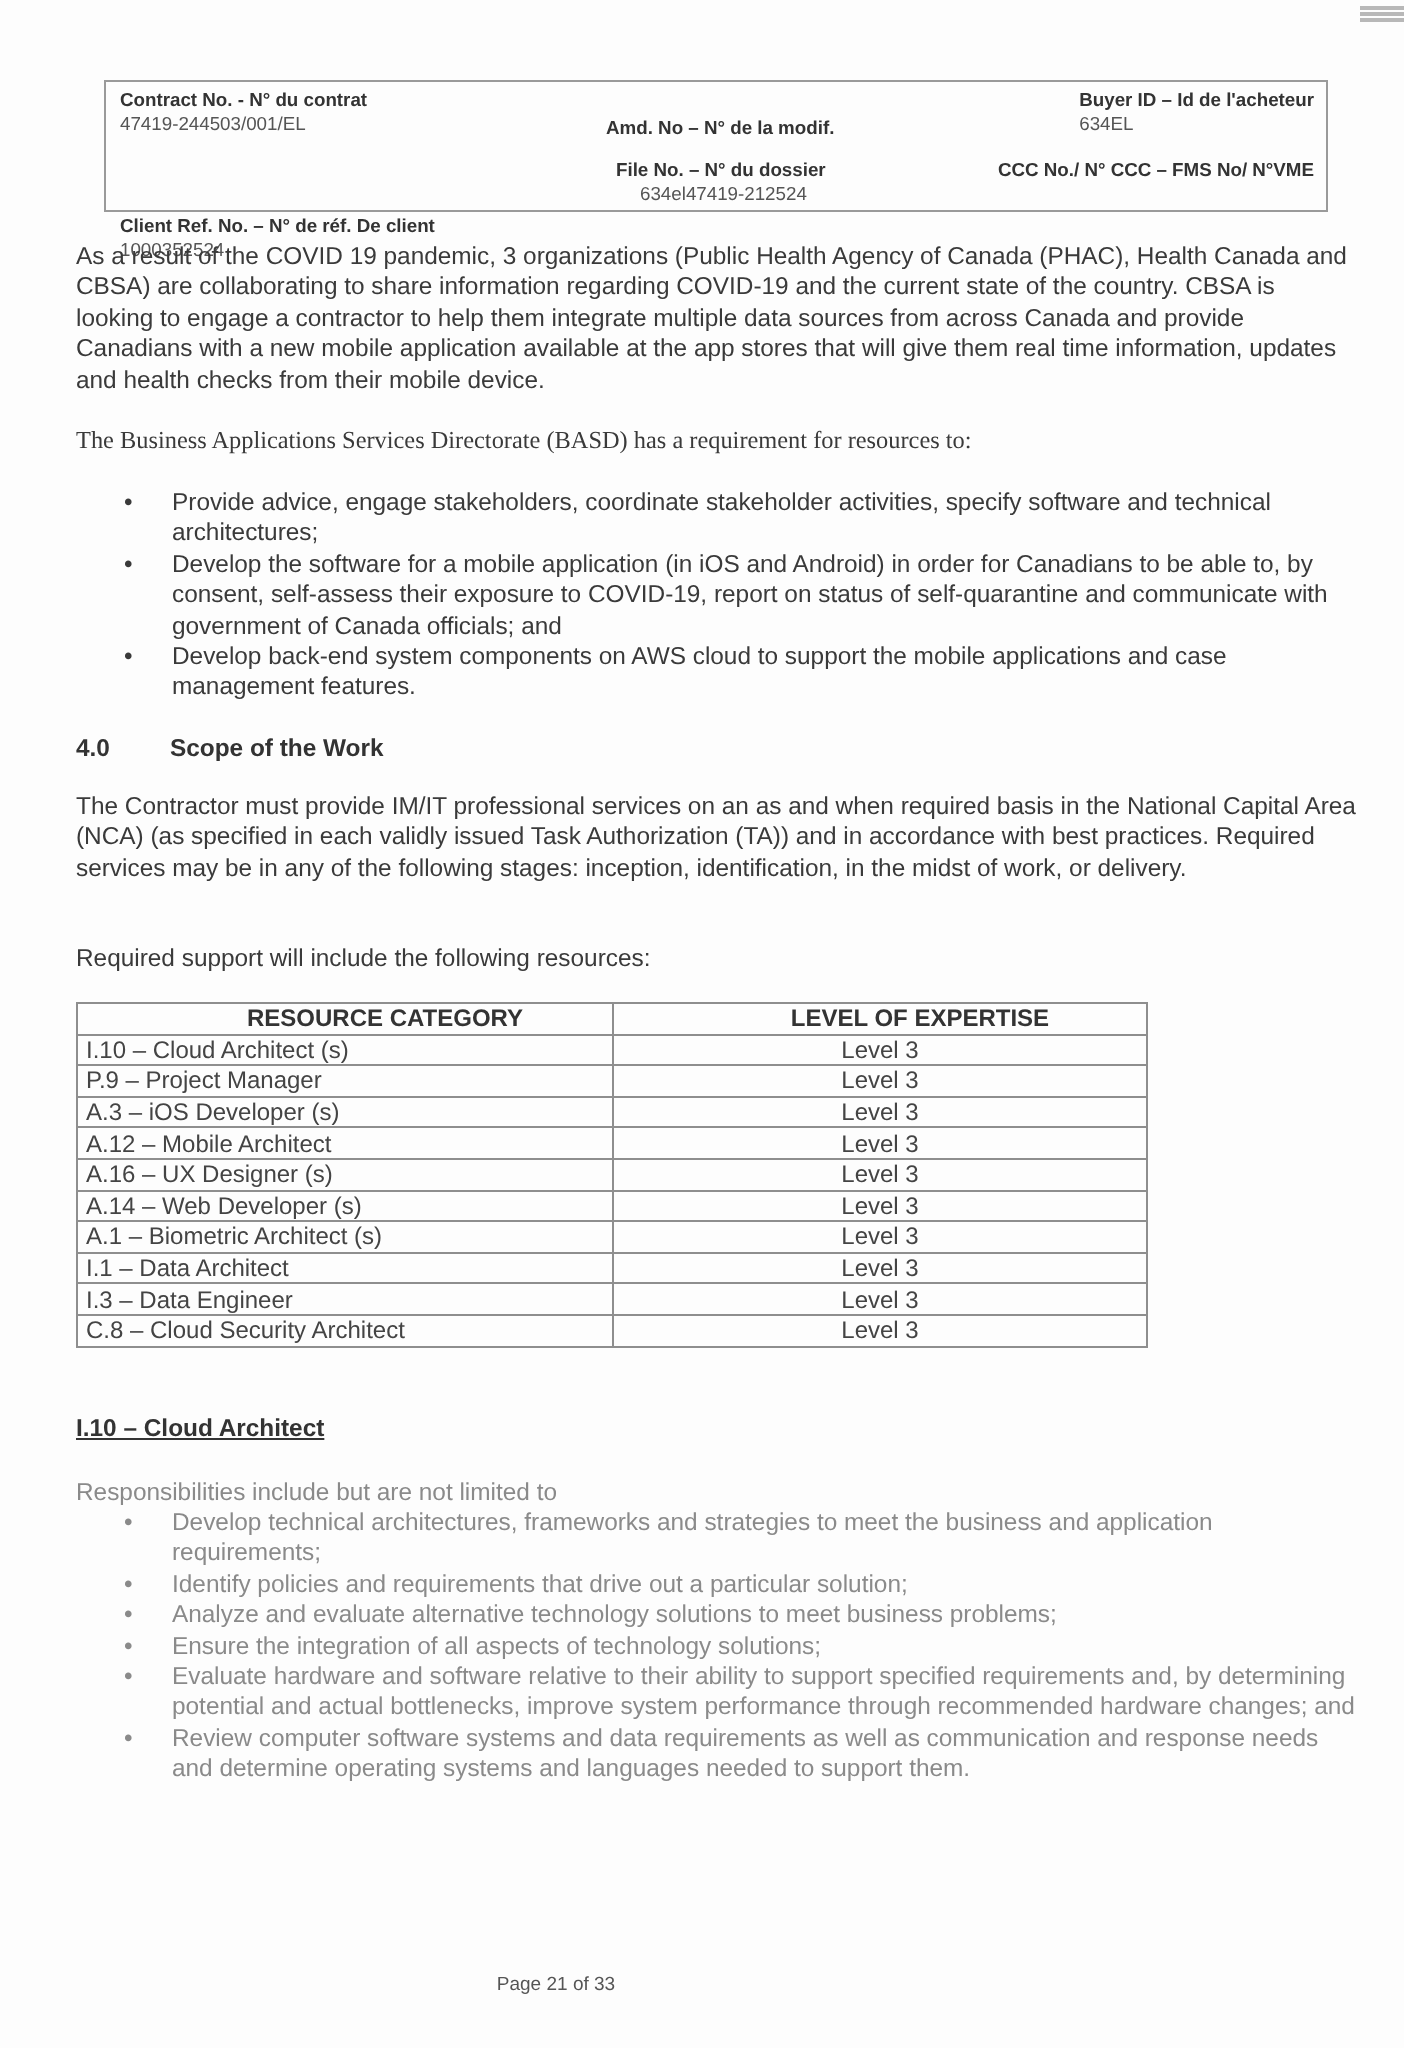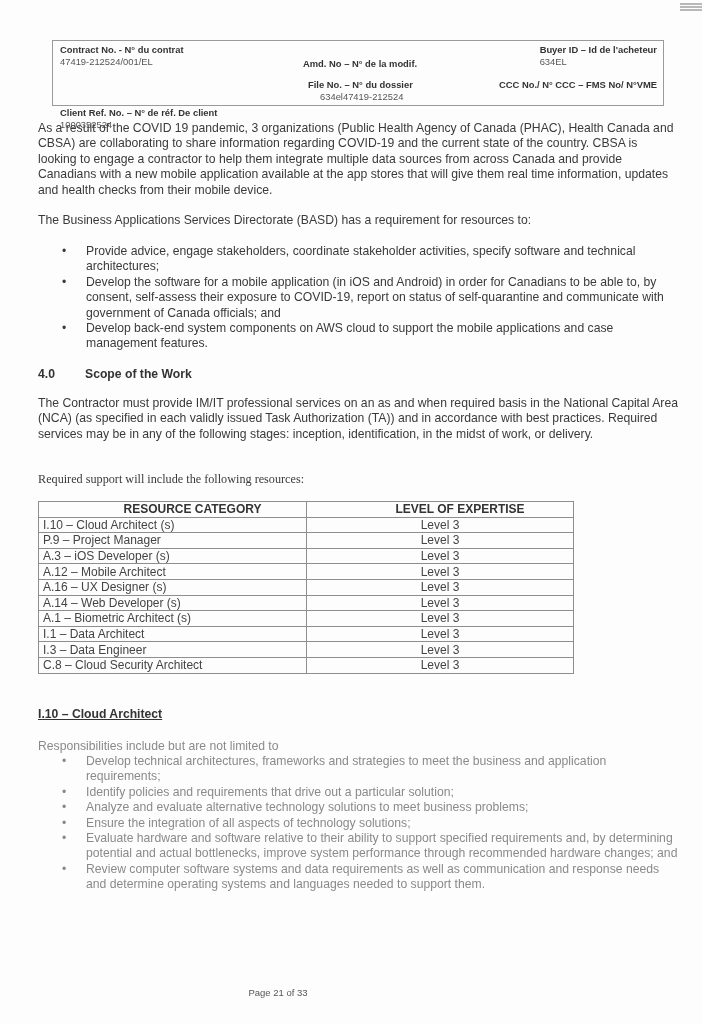--- a/index.html
+++ b/index.html
@@ -46,21 +46,21 @@
 
 <div class="corner-mark">
     <span></span>
     <span></span>
     <span></span>
   </div>
 
 <div class="hdr-box">
   <div class="hdr-cell" style="left:7px; top:3px;">
     <div class="lbl">Contract No. - N° du contrat</div>
-    <div class="val">47419-212524/001/EL</div>
+    <div class="val">47419-244503/001/EL</div>
   </div>
   <div class="hdr-cell" style="left:250px; top:17px;">
     <div class="lbl">Amd. No – N° de la modif.</div>
     <div class="val"></div>
   </div>
   <div class="hdr-cell" style="right:6px; top:3px; text-align:right;">
     <div class="lbl">Buyer ID – Id de l'acheteur</div>
     <div class="val" style="text-align:left;">634EL</div>
   </div>
   <div class="hdr-cell" style="left:7px; top:38px;margin-top:28px;">
@@ -72,35 +72,35 @@
     <div class="val" style="padding-left:12px;">634el47419-212524</div>
   </div>
   <div class="hdr-cell" style="right:6px; top:38px; text-align:right;">
     <div class="lbl">CCC No./ N° CCC – FMS No/ N°VME</div>
     <div class="val"></div>
   </div>
 </div>
 
 <div class="para" style="top:121px;">As a result of the COVID 19 pandemic, 3 organizations (Public Health Agency of Canada (PHAC), Health Canada and CBSA) are collaborating to share information regarding COVID-19 and the current state of the country.  CBSA is looking to engage a contractor to help them integrate multiple data sources from across Canada and provide Canadians with a new mobile application available at the app stores that will give them real time information, updates and health checks from their mobile device.</div>
 
-<div class="para" style="top:213px;">The Business Applications Services Directorate (BASD) has a requirement for resources to:</div>
+<div class="para" style="top:213px;font-family:Liberation Serif, serif;">The Business Applications Services Directorate (BASD) has a requirement for resources to:</div>
 
 <ul class="ul" style="top:244px;">
   <li><span class="bullet">•</span><span>Provide advice, engage stakeholders, coordinate stakeholder activities, specify software and technical architectures;</span></li>
   <li><span class="bullet">•</span><span>Develop the software for a mobile application (in iOS and Android) in order for Canadians to be able to, by consent, self-assess their exposure to COVID-19, report on status of self-quarantine and communicate with government of Canada officials; and</span></li>
   <li><span class="bullet">•</span><span>Develop back-end system components on AWS cloud to support the mobile applications and case management features.</span></li>
 </ul>
 
 <div class="section-head">
   <span class="num">4.0</span><span>Scope of the Work</span>
 </div>
 
 <div class="para" style="top:396px;">The Contractor must provide IM/IT professional services on an as and when required basis in the National Capital Area (NCA) (as specified in each validly issued Task Authorization (TA)) and in accordance with best practices.  Required services may be in any of the following stages: inception, identification, in the midst of work, or delivery.</div>
 
-<div class="para" style="top:472px;font-family:Liberation Serif, serif;">Required support will include the following resources:</div>
+<div class="para" style="top:472px;">Required support will include the following resources:</div>
 
 <table class="res">
   <colgroup>
       <col class="c1">
       <col>
     </colgroup>
   <thead>
     <tr>
       <th>RESOURCE CATEGORY</th>
       <th>LEVEL OF EXPERTISE</th>

